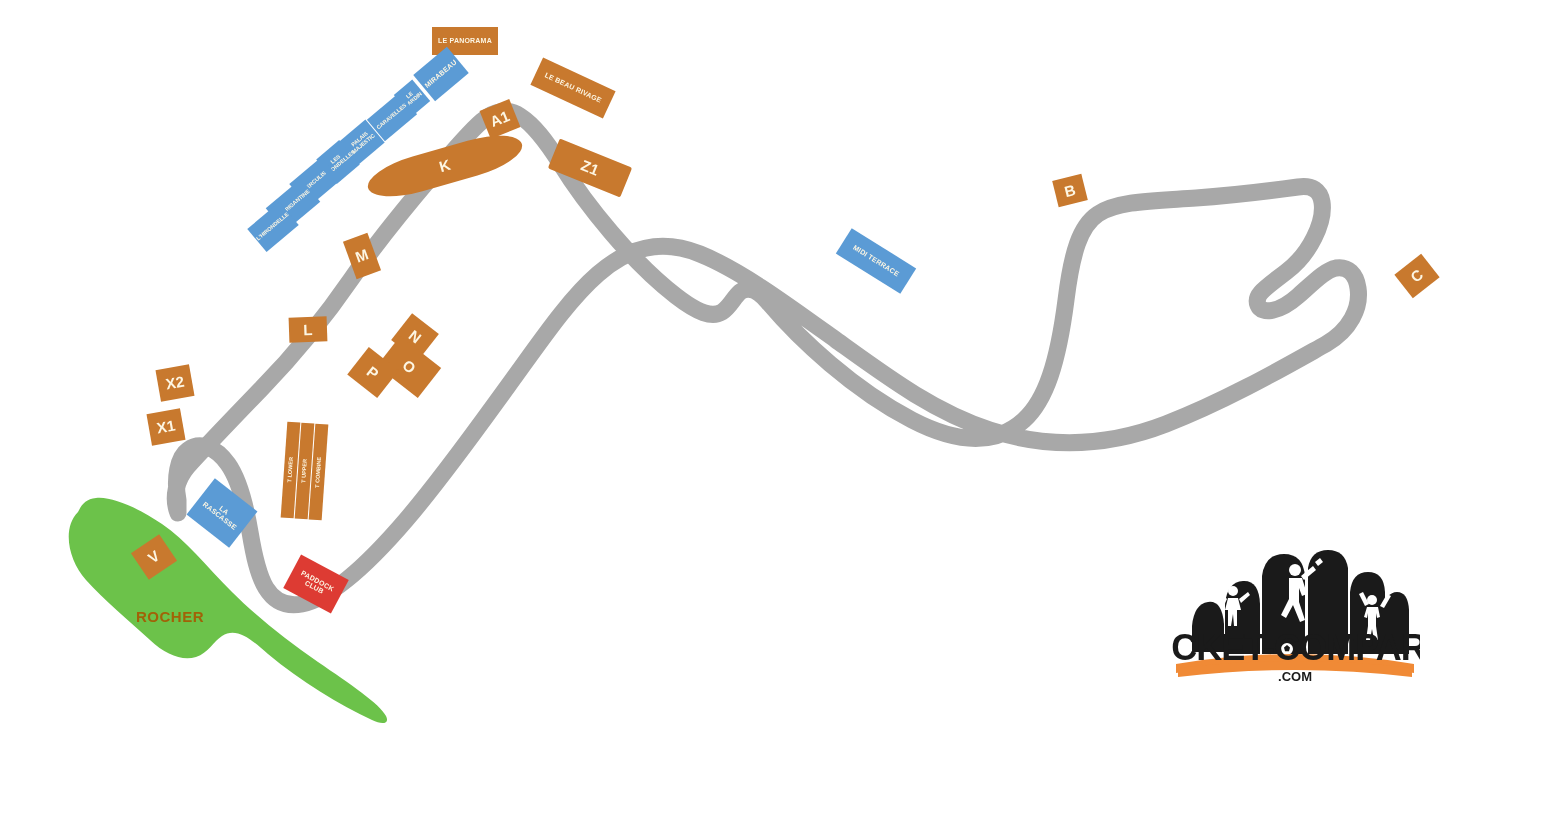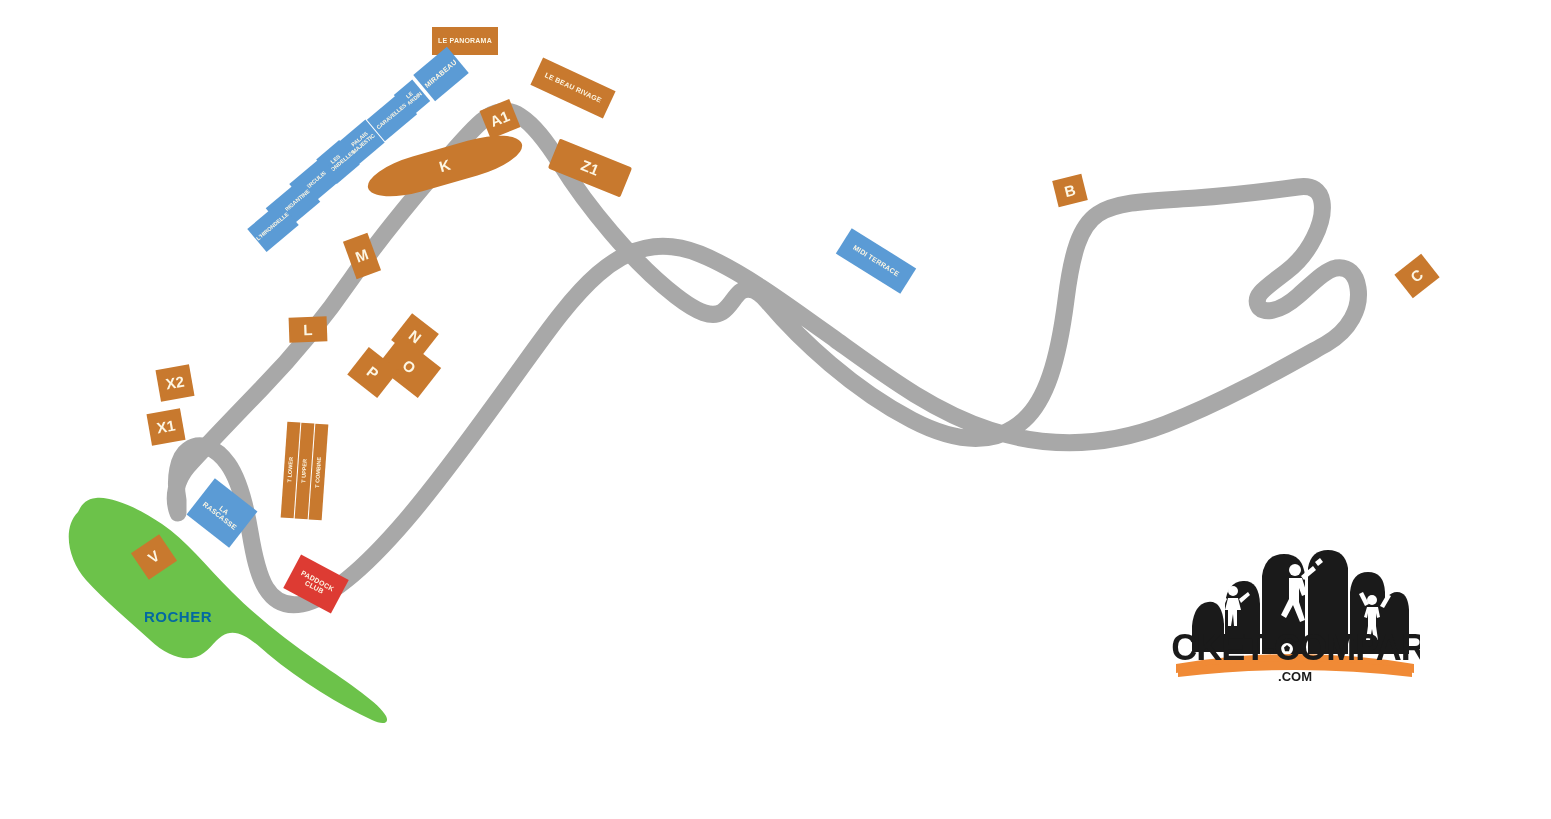--- a/index.html
+++ b/index.html
@@ -24,21 +24,21 @@
     white-space:pre-line;
     user-select:none;
   }
 
   
   .letter{font-size:15px;}
   .small-label{font-size:7px;font-weight:bold;}
   .tiny-label{font-size:5.5px;font-weight:bold;letter-spacing:0;}
   #rocher-label{
     position:absolute;left:136px;top:608px;
-    color:#0369a1;font-size:15px;font-weight:bold;letter-spacing:.5px;margin-left:8px;
+    color:#a16207;font-size:15px;font-weight:bold;letter-spacing:.5px;
   }
 
   
   #logo{position:absolute;left:1170px;top:548px;width:250px;height:135px;}
   #logo svg{width:100%;height:100%;display:block;}
 </style>
 </head>
 <body>
 
 <div id="map-root">

